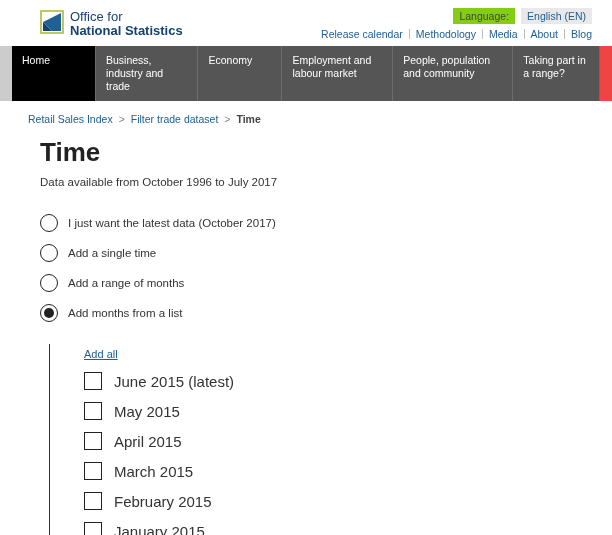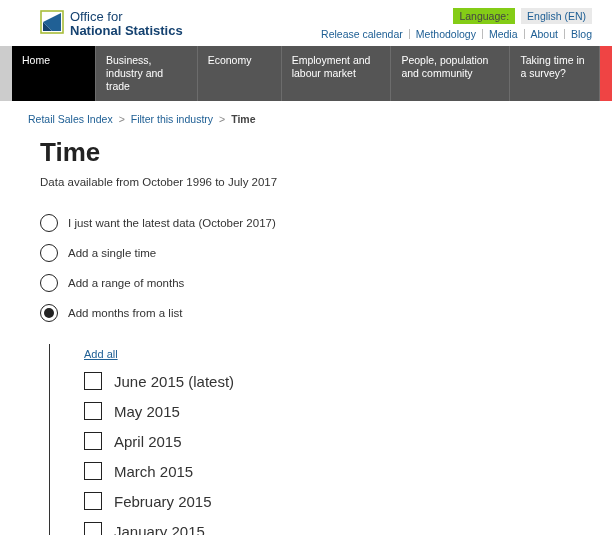--- a/index.html
+++ b/index.html
@@ -204,27 +204,27 @@
     </div>
   </div>
 </div>
 
 <nav class="navbar">
   <div class="nav-item active">Home</div>
   <div class="nav-item">Business, industry and trade</div>
   <div class="nav-item">Economy</div>
   <div class="nav-item">Employment and labour market</div>
   <div class="nav-item">People, population and community</div>
-  <div class="nav-item">Taking time in a survey?</div>
+  <div class="nav-item">Taking part in a range?</div>
 </nav>
 
 <div class="breadcrumb">
   <a>Retail Sales Index</a>
   <span class="sep">&gt;</span>
-  <a>Filter this industry</a>
+  <a>Filter trade dataset</a>
   <span class="sep">&gt;</span>
   <span class="current">Time</span>
 </div>
 
 <div class="page">
   <h1 class="page-title">Time</h1>
   <p class="page-subtitle">Data available from October 1996 to July 2017</p>
 
   <div class="radio-group">
     <div class="radio-row">

